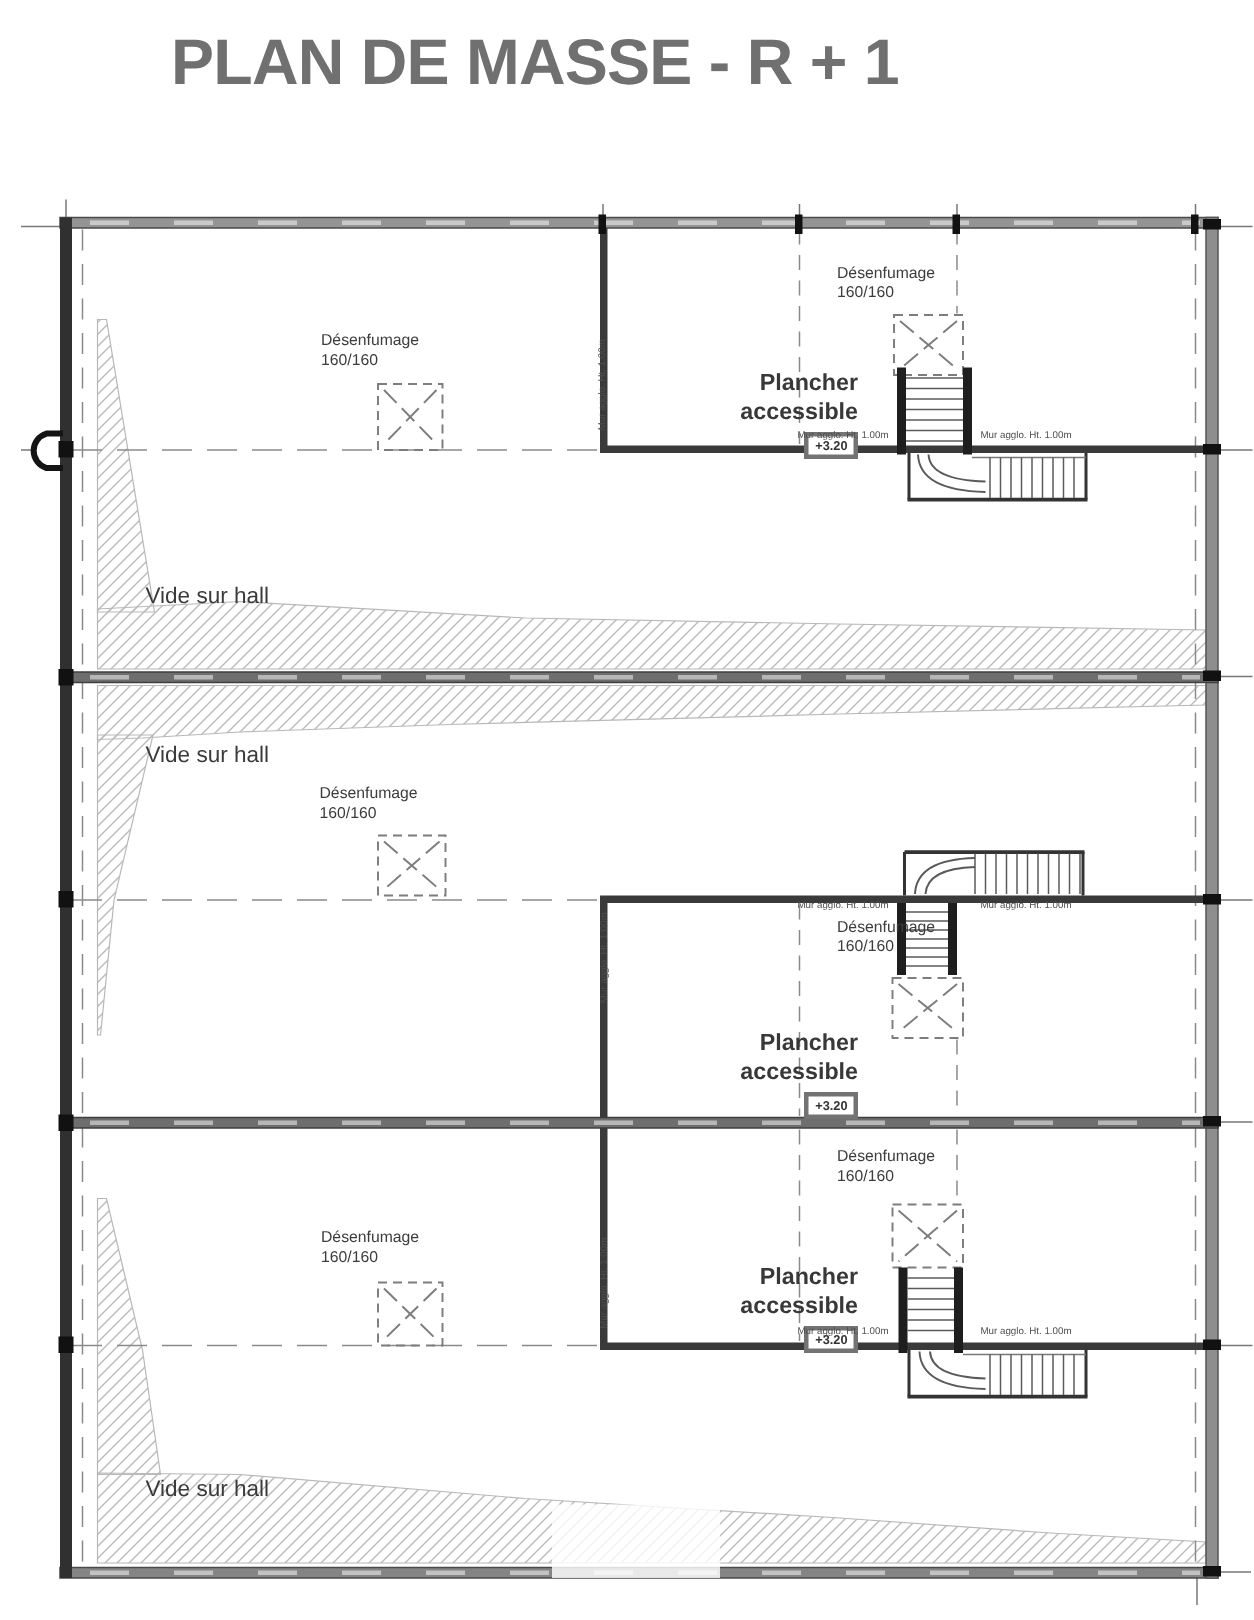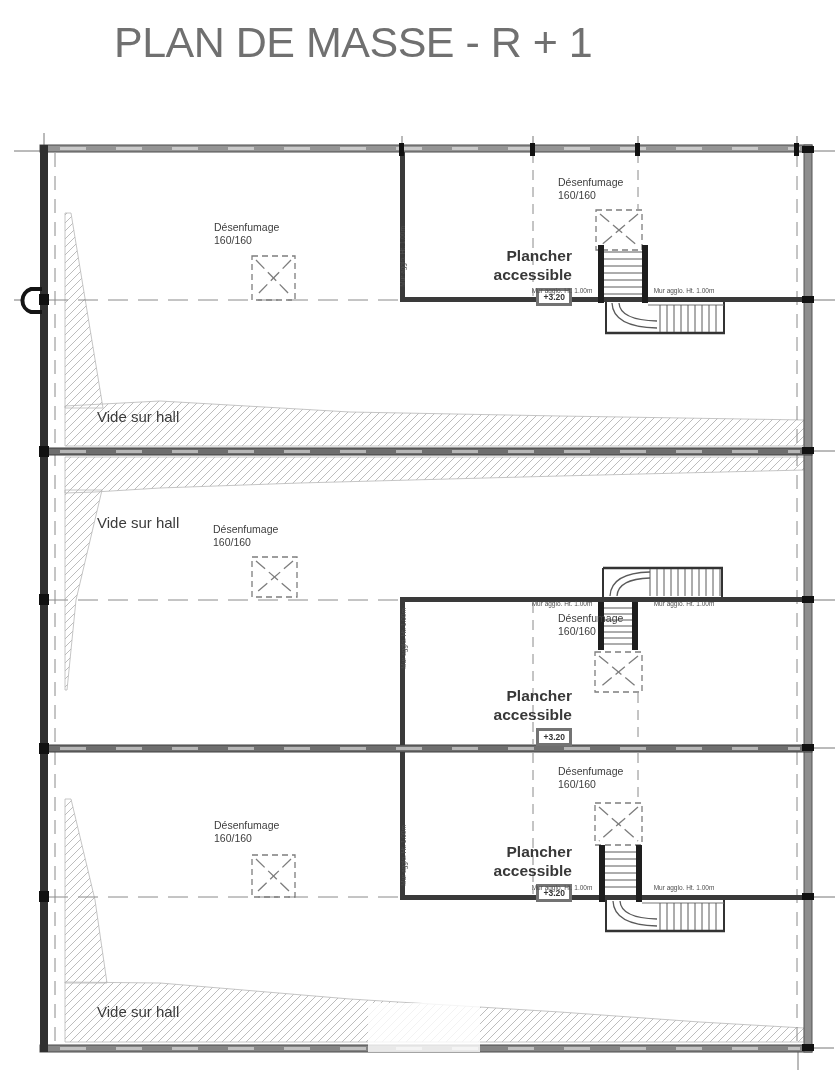--- a/index.html
+++ b/index.html
@@ -1,22 +1,22 @@
 <!DOCTYPE html>
 <html><head>
 <meta charset="utf-8">
 <style>
   html,body{margin:0;padding:0;background:#ffffff;}
   .page{position:relative;width:836px;height:1080px;background:#ffffff;overflow:hidden;
         font-family:"Liberation Sans",sans-serif;}
   .title{position:absolute;left:114px;top:16px;font-size:43px;line-height:52px;
-         font-weight:400;color:#707070;letter-spacing:-0.5px;white-space:nowrap;}
+         font-weight:700;color:#707070;letter-spacing:-0.5px;white-space:nowrap;}
   .plan-svg{position:absolute;left:0;top:0;}
   .lbl{position:absolute;color:#3d3d3d;}
-  .vide{font-size:15px;color:#3a3a3a;margin-top:19px;}
+  .vide{font-size:15px;color:#3a3a3a;}
   .des{width:120px;text-align:left;font-size:10.5px;line-height:13px;color:#3d3d3d;}
   .pla{width:170px;text-align:right;font-size:15.5px;font-weight:600;line-height:19px;color:#383838;margin-top:45px;}
   .lvl{display:inline-block;border:3px solid #737373;background:#fff;font-size:8.5px;
        font-weight:700;line-height:12px;padding:0 4px;margin-top:4px;color:#333;}
   .mur{width:90px;text-align:center;font-size:6.5px;color:#4f4f4f;white-space:nowrap;}
   .murv{width:90px;text-align:center;font-size:6.5px;color:#4f4f4f;white-space:nowrap;
         transform:rotate(-90deg);}
   .watermark{position:absolute;left:368px;top:1003px;width:112px;height:49px;
              background:rgba(255,255,255,0.82);}
 </style>

